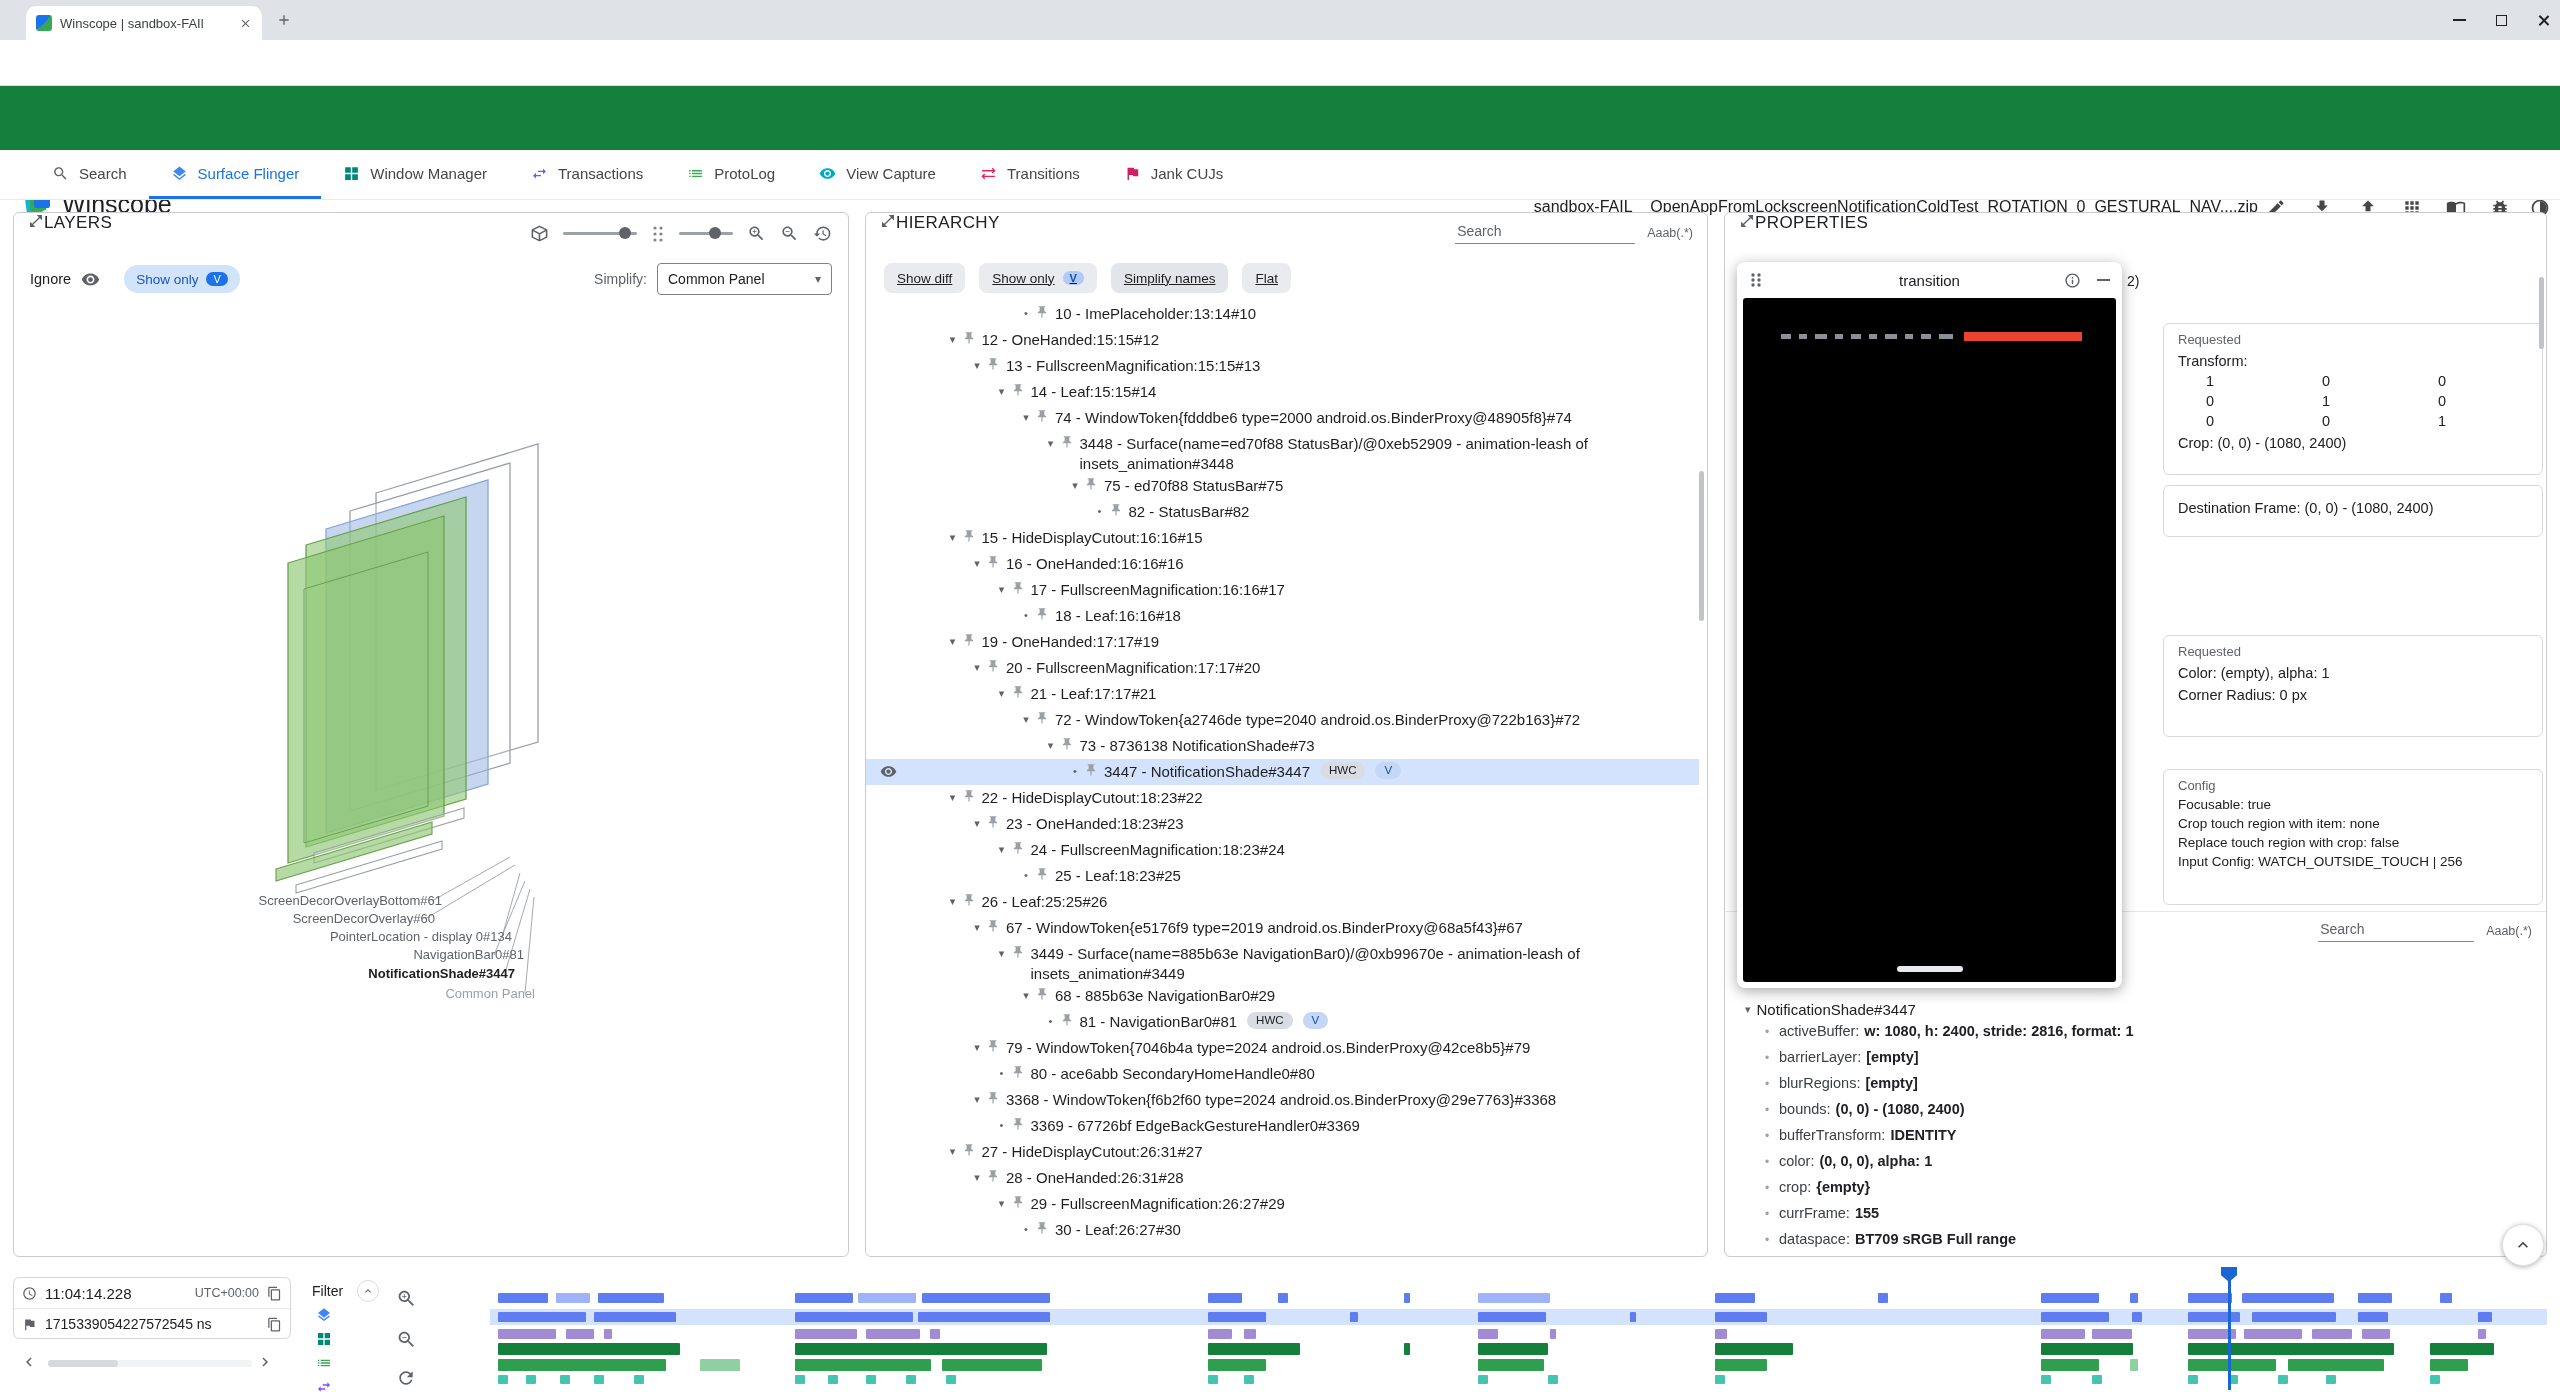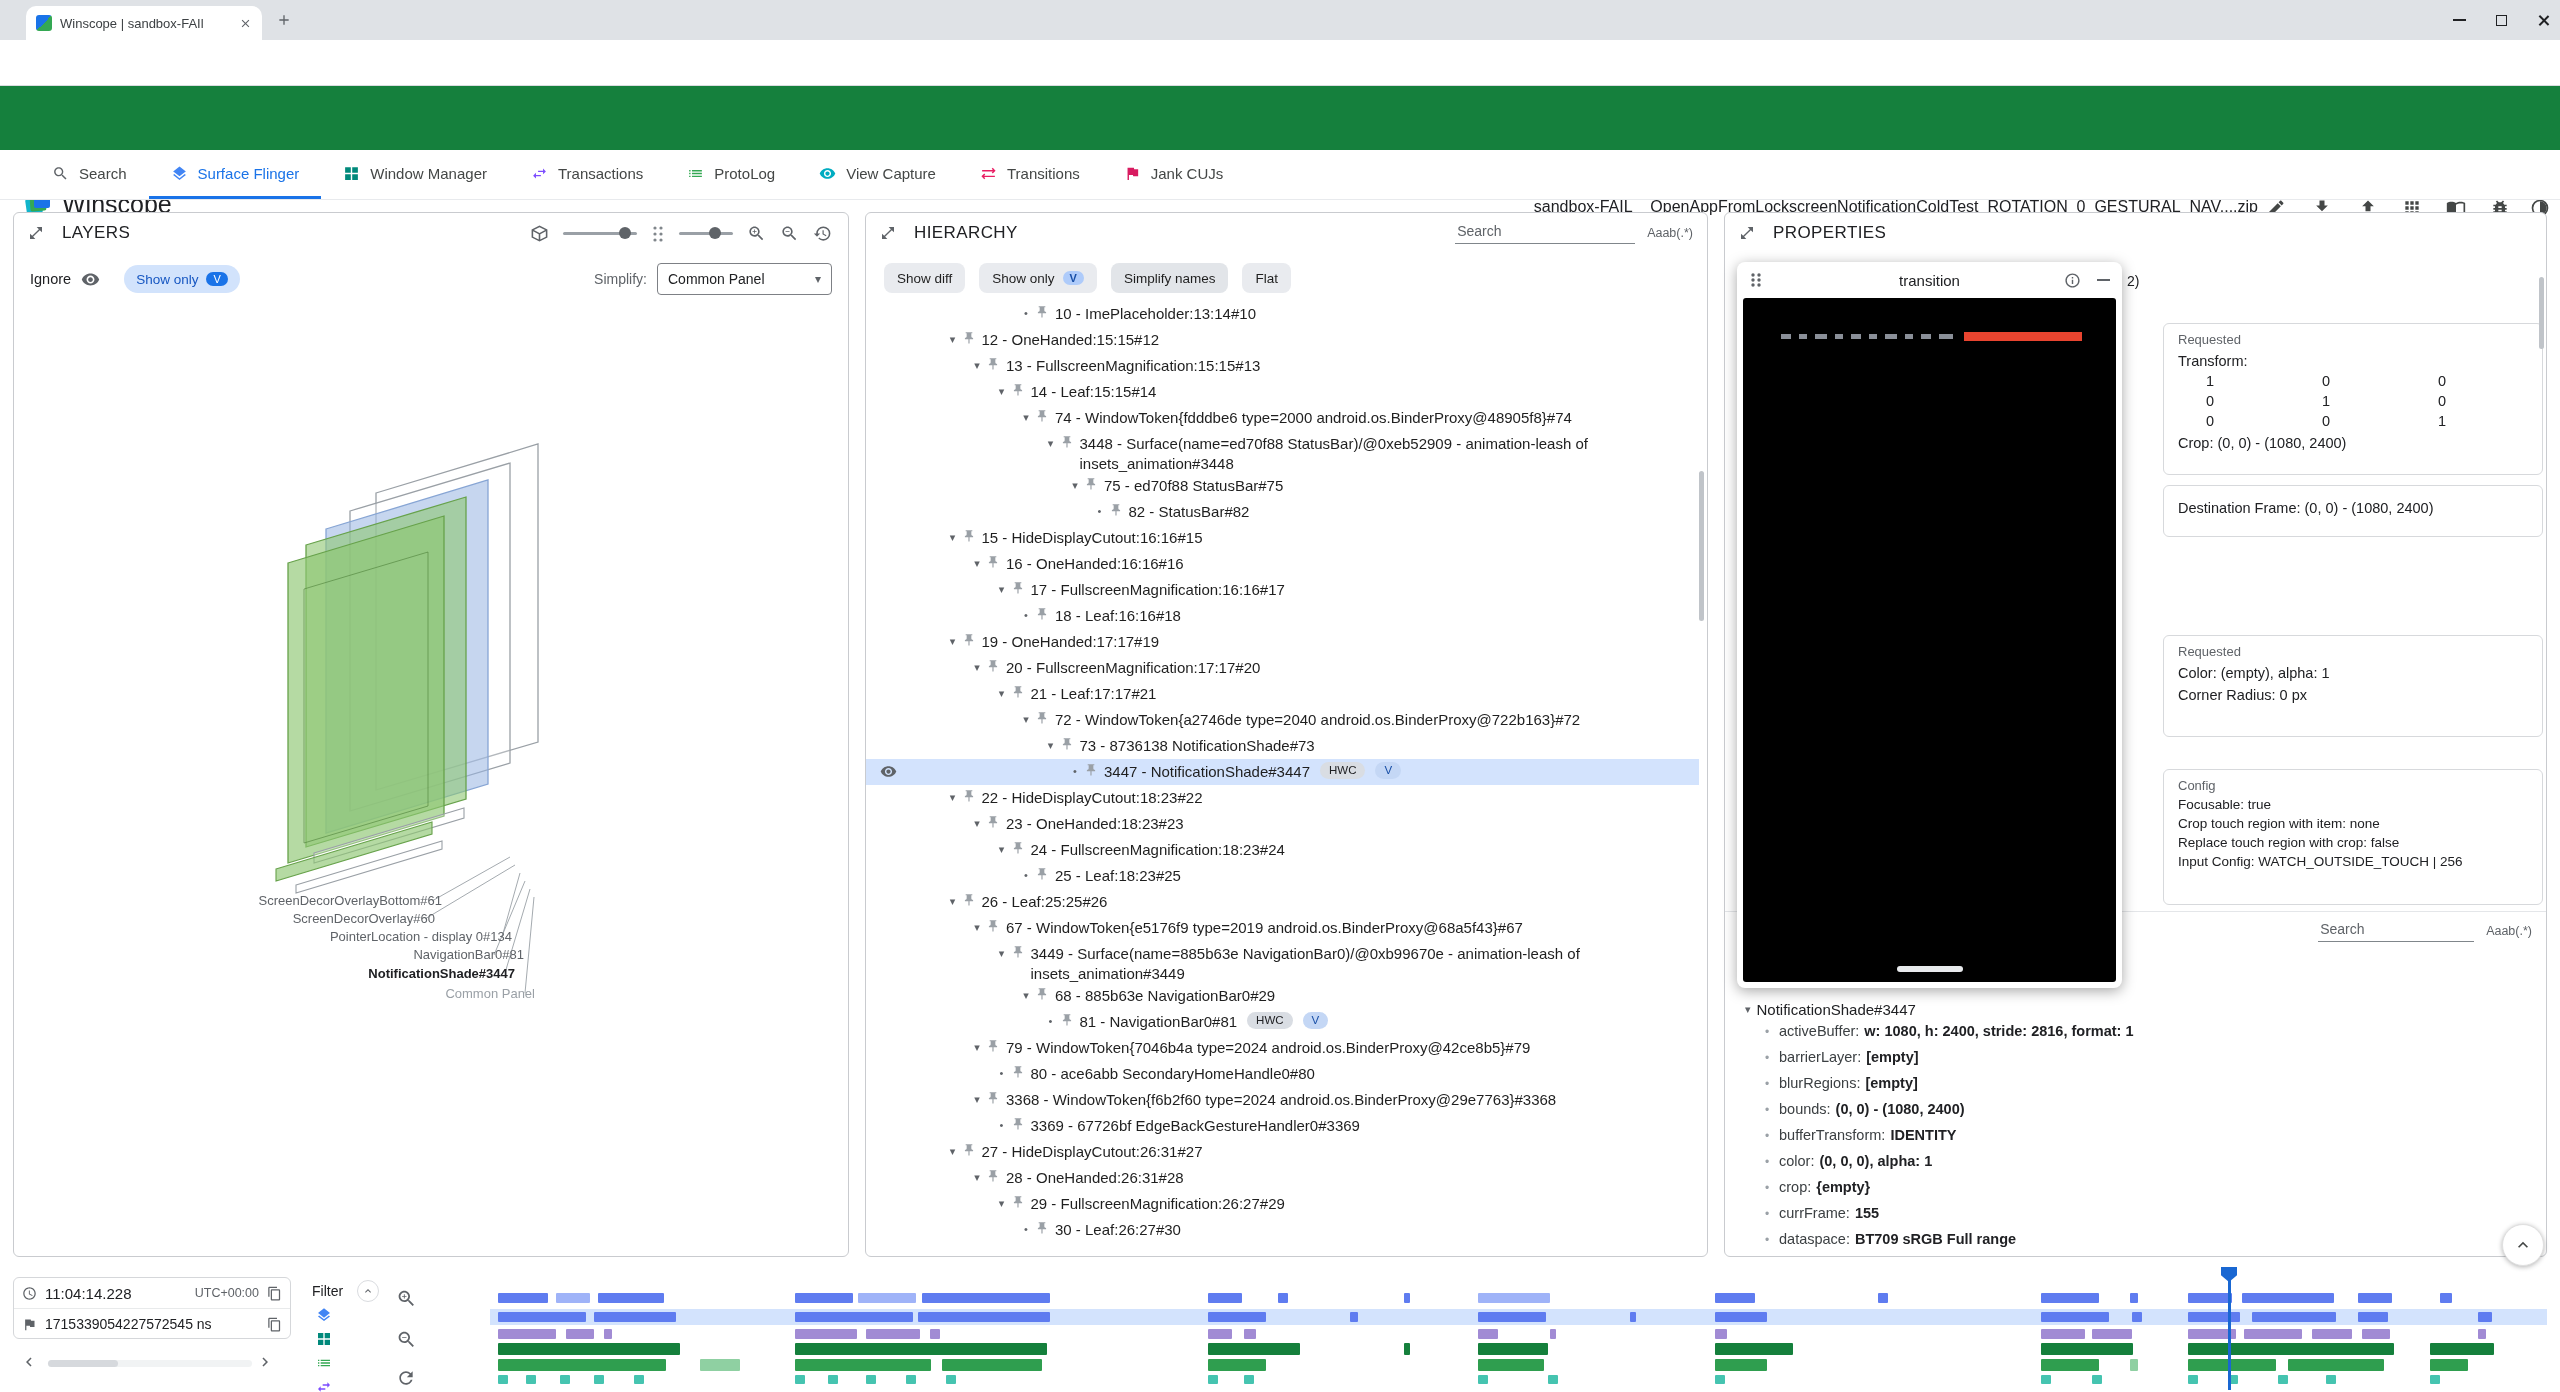--- a/index.html
+++ b/index.html
@@ -37,21 +37,21 @@
   .tabsrow { position:absolute; left:0; top:150px; width:2560px; height:50px; background:#fff; border-bottom:1px solid #e8eaed; display:flex; align-items:stretch; padding-left:30px; }
   .tab { display:flex; align-items:center; gap:10px; padding:0 22px; font-size:15px; color:#444746; border-bottom:3px solid transparent; cursor:pointer; }
   .tab.active { color:#1a73e8; border-bottom-color:#1a73e8; font-weight:500; }
   .fpbtn { position:absolute; right:18px; top:160px; height:30px; padding:0 16px; background:#1a73e8; color:#fff; border:none; border-radius:15px; font-size:13.5px; font-family:inherit; display:flex; align-items:center; }
 
   
   .panel { position:absolute; top:212px; bottom:135px; background:#fff; border:1px solid #c9cbcf; border-radius:6px; overflow:hidden; }
   .panel.layers { left:13px; width:836px; }
   .panel.hier { left:865px; width:843px; }
   .panel.props { left:1724px; width:823px; }
-  .phead { position:absolute; left:0; top:0; right:0; height:40px; display:flex; align-items:center; gap:18px; padding:0 14px; }
+  .phead { position:absolute; left:0; top:0; right:0; height:40px; display:flex; align-items:flex-start; gap:0; padding:0 14px; }
   .ptitle { font-size:17px; font-weight:500; letter-spacing:.4px; color:#202124; }
 
   
   .ltool { position:absolute; top:11px; display:flex; align-items:center; gap:14px; }
   .slider { position:relative; height:3px; background:#9aa0a6; border-radius:2px; }
   .slider .thumb { position:absolute; top:-5px; width:12px; height:12px; border-radius:50%; background:#5f6368; }
   .lrow2 { position:absolute; left:0; right:0; top:46px; height:40px; display:flex; align-items:center; padding:0 16px; gap:10px; }
   .pill-blue { display:inline-flex; align-items:center; gap:8px; background:#d2e3fc; color:#1757c2; border-radius:14px; height:28px; padding:0 12px; font-size:13.5px; font-weight:500; }
   .chipV { background:#1a73e8; color:#fff; border-radius:9px; font-size:11px; padding:1px 7px; }
   .displays { margin-left:auto; display:flex; align-items:center; gap:10px; }
@@ -60,21 +60,21 @@
   .select .caret { margin-left:auto; color:#5f6368; font-size:12px; }
   .l3d-label { position:absolute; font-size:13px; color:#5f6368; white-space:nowrap; transform:translateX(-100%); }
   .l3d-label.bold { color:#202124; font-weight:700; }
   .l3d-label.dim { color:#9aa0a6; }
 
   
   .hsearch { position:absolute; right:14px; top:8px; display:flex; align-items:flex-end; gap:12px; }
   .searchline { width:180px; border-bottom:1px solid #80868b; font-size:14px; color:#5f6368; padding:2px 2px 4px; }
   .sicons { display:flex; font-size:12.5px; color:#5f6368; padding-bottom:4px; }
   .filters { position:absolute; left:18px; top:50px; display:flex; gap:14px; }
-  .fpill { display:inline-flex; align-items:center; gap:8px; background:#e9ebef; border-radius:8px; height:30px; padding:0 13px; font-size:13.5px; color:#1f1f1f; }
+  .fpill { display:inline-flex; align-items:center; gap:8px; background:#e9ebef; border-radius:8px; height:30px; padding:0 13px; font-size:13.5px; color:#1f1f1f;text-decoration:underline; }
   .fpill .vchip { background:#aecbfa; color:#174ea6; border-radius:9px; font-size:11px; padding:1px 7px; font-weight:700; }
   .htree { position:absolute; left:0; right:8px; top:88px; bottom:0; overflow:hidden; font-size:15px; color:#1f1f1f; }
   .hrow { position:relative; display:flex; align-items:flex-start; min-height:26px; padding-top:3px; padding-right:26px; line-height:1.3; }
   .hrow.sel { background:#d3e3fd; }
   .hrow .eye { position:absolute; left:14px; top:4px; }
   .hrow .exp { flex:none; width:18px; text-align:center; color:#5f6368; font-size:11px; line-height:18px; }
   .hrow .pin { flex:none; width:20px; padding-top:1px; }
   .hrow .hlabel { word-break:break-word; }
   .chip { flex:none; margin-left:10px; border-radius:10px; font-size:11.5px; padding:1px 9px; margin-top:0px; }
   .chip-hwc { background:#d9dde3; color:#202124; }

